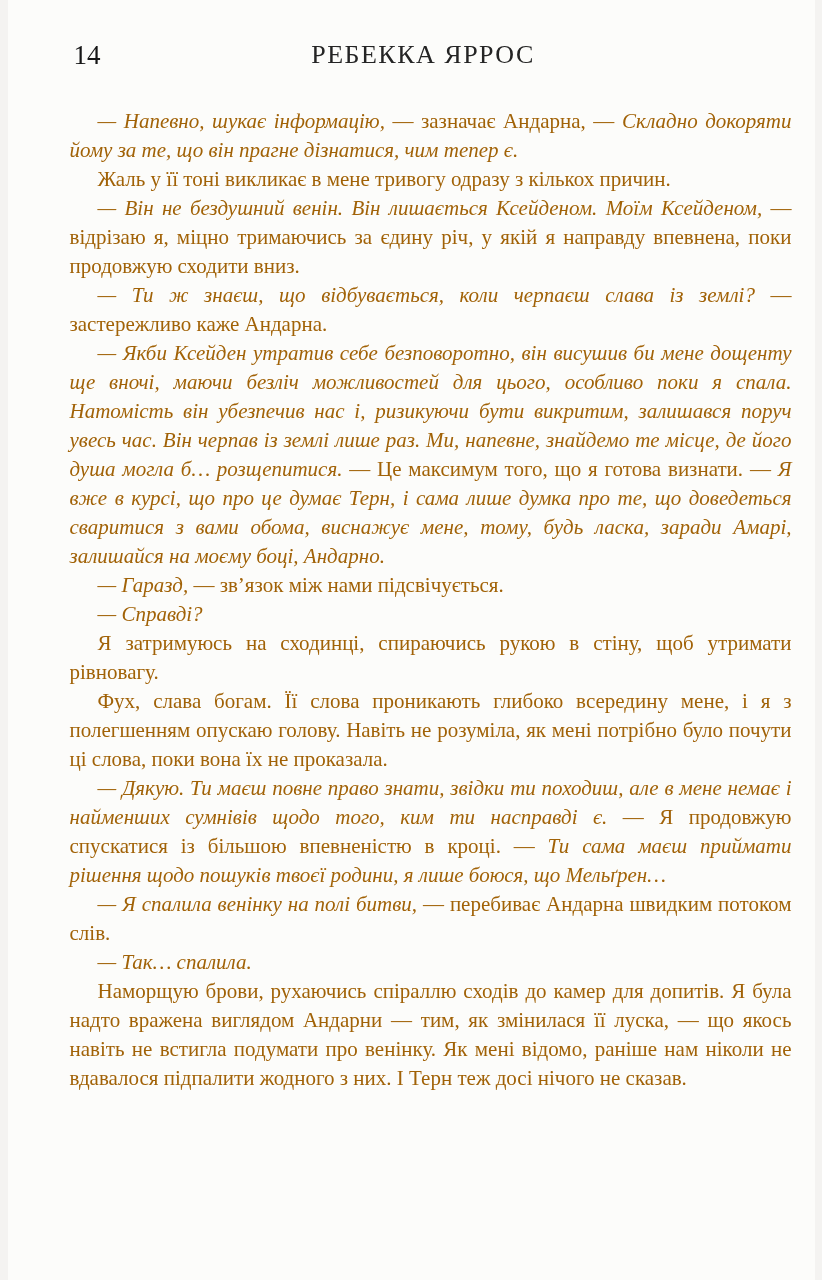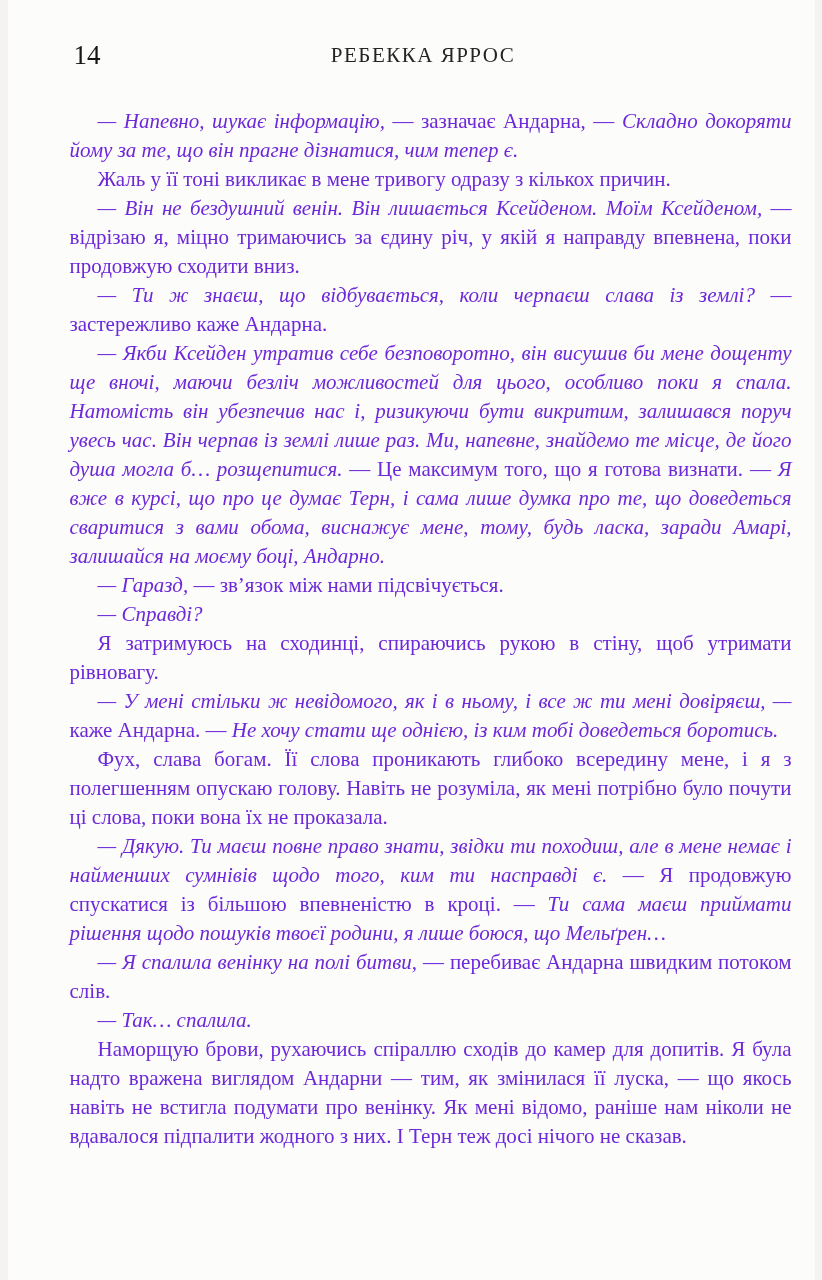--- a/index.html
+++ b/index.html
@@ -27,34 +27,34 @@
   .page-number {
     position: absolute;
     left: 4px;
     top: 2px;
     font-size: 27px;
     line-height: 27px;
     color: #161616;
   }
   .running-title {
     text-align: center;
-    font-size: 21px;
+    font-size: 26px;
     line-height: 30px;
     letter-spacing: 1.5px;
     color: #242424;
   }
   .body-text {
     position: absolute;
     top: 107px;
     left: 62px;
     width: 722px;
     font-size: 21px;
     line-height: 29px;
     text-align: justify;
-    color: #6d28d9;
+    color: #a16207;
   }
   p.para {
     margin: 0;
     padding: 0;
     text-indent: 28px;
   }
   .it { font-style: italic; }
   .rm { font-style: normal; }
 </style>
 </head>
@@ -67,20 +67,19 @@
   </div>
   <div class="body-text">
       <p class="para"><span class="it">— Напевно, шукає інформацію, </span><span class="rm">— зазначає Андарна, — </span><span class="it">Складно докоряти йому за те, що він прагне дізнатися, чим тепер є.</span></p>
       <p class="para"><span class="rm">Жаль у її тоні викликає в мене тривогу одразу з кількох причин.</span></p>
       <p class="para"><span class="it">— Він не бездушний венін. Він лишається Ксейденом. Моїм Ксейденом, </span><span class="rm">— відрізаю я, міцно тримаючись за єдину річ, у якій я направду впевнена, поки продовжую сходити вниз.</span></p>
       <p class="para"><span class="it">— Ти ж знаєш, що відбувається, коли черпаєш слава із землі? </span><span class="rm">— застережливо каже Андарна.</span></p>
       <p class="para"><span class="it">— Якби Ксейден утратив себе безповоротно, він висушив би мене дощенту ще вночі, маючи безліч можливостей для цього, особливо поки я спала. Натомість він убезпечив нас і, ризикуючи бути викритим, залишався поруч увесь час. Він черпав із землі лише раз. Ми, напевне, знайдемо те місце, де його душа могла б… розщепитися. </span><span class="rm">— Це максимум того, що я готова визнати. — </span><span class="it">Я вже в курсі, що про це думає Терн, і сама лише думка про те, що доведеться сваритися з вами обома, виснажує мене, тому, будь ласка, заради Амарі, залишайся на моєму боці, Андарно.</span></p>
       <p class="para"><span class="it">— Гаразд, </span><span class="rm">— зв’язок між нами підсвічується.</span></p>
       <p class="para"><span class="it">— Справді?</span></p>
       <p class="para"><span class="rm">Я затримуюсь на сходинці, спираючись рукою в стіну, щоб утримати рівновагу.</span></p>
-      <p class="para"><span class="it">— У мені стільки ж невідомого, як і в ньому, і все ж ти мені довіряєш, — </span><span class="rm">каже Андарна. — </span><span class="it">Не хочу стати ще однією, із ким тобі доведеться боротись.</span></p>
       <p class="para"><span class="rm">Фух, слава богам. Її слова проникають глибоко всередину мене, і я з полегшенням опускаю голову. Навіть не розуміла, як мені потрібно було почути ці слова, поки вона їх не проказала.</span></p>
       <p class="para"><span class="it">— Дякую. Ти маєш повне право знати, звідки ти походиш, але в мене немає і найменших сумнівів щодо того, ким ти насправді є. </span><span class="rm">— Я продовжую спускатися із більшою впевненістю в кроці. — </span><span class="it">Ти сама маєш приймати рішення щодо пошуків твоєї родини, я лише боюся, що Мельґрен…</span></p>
       <p class="para"><span class="it">— Я спалила венінку на полі битви, </span><span class="rm">— перебиває Андарна швидким потоком слів.</span></p>
       <p class="para"><span class="it">— Так… спалила.</span></p>
       <p class="para"><span class="rm">Наморщую брови, рухаючись спіраллю сходів до камер для допитів. Я була надто вражена виглядом Андарни — тим, як змінилася її луска, — що якось навіть не встигла подумати про венінку. Як мені відомо, раніше нам ніколи не вдавалося підпалити жодного з них. І Терн теж досі нічого не сказав.</span></p>
     </div>
 </div>
 
 </body></html>

